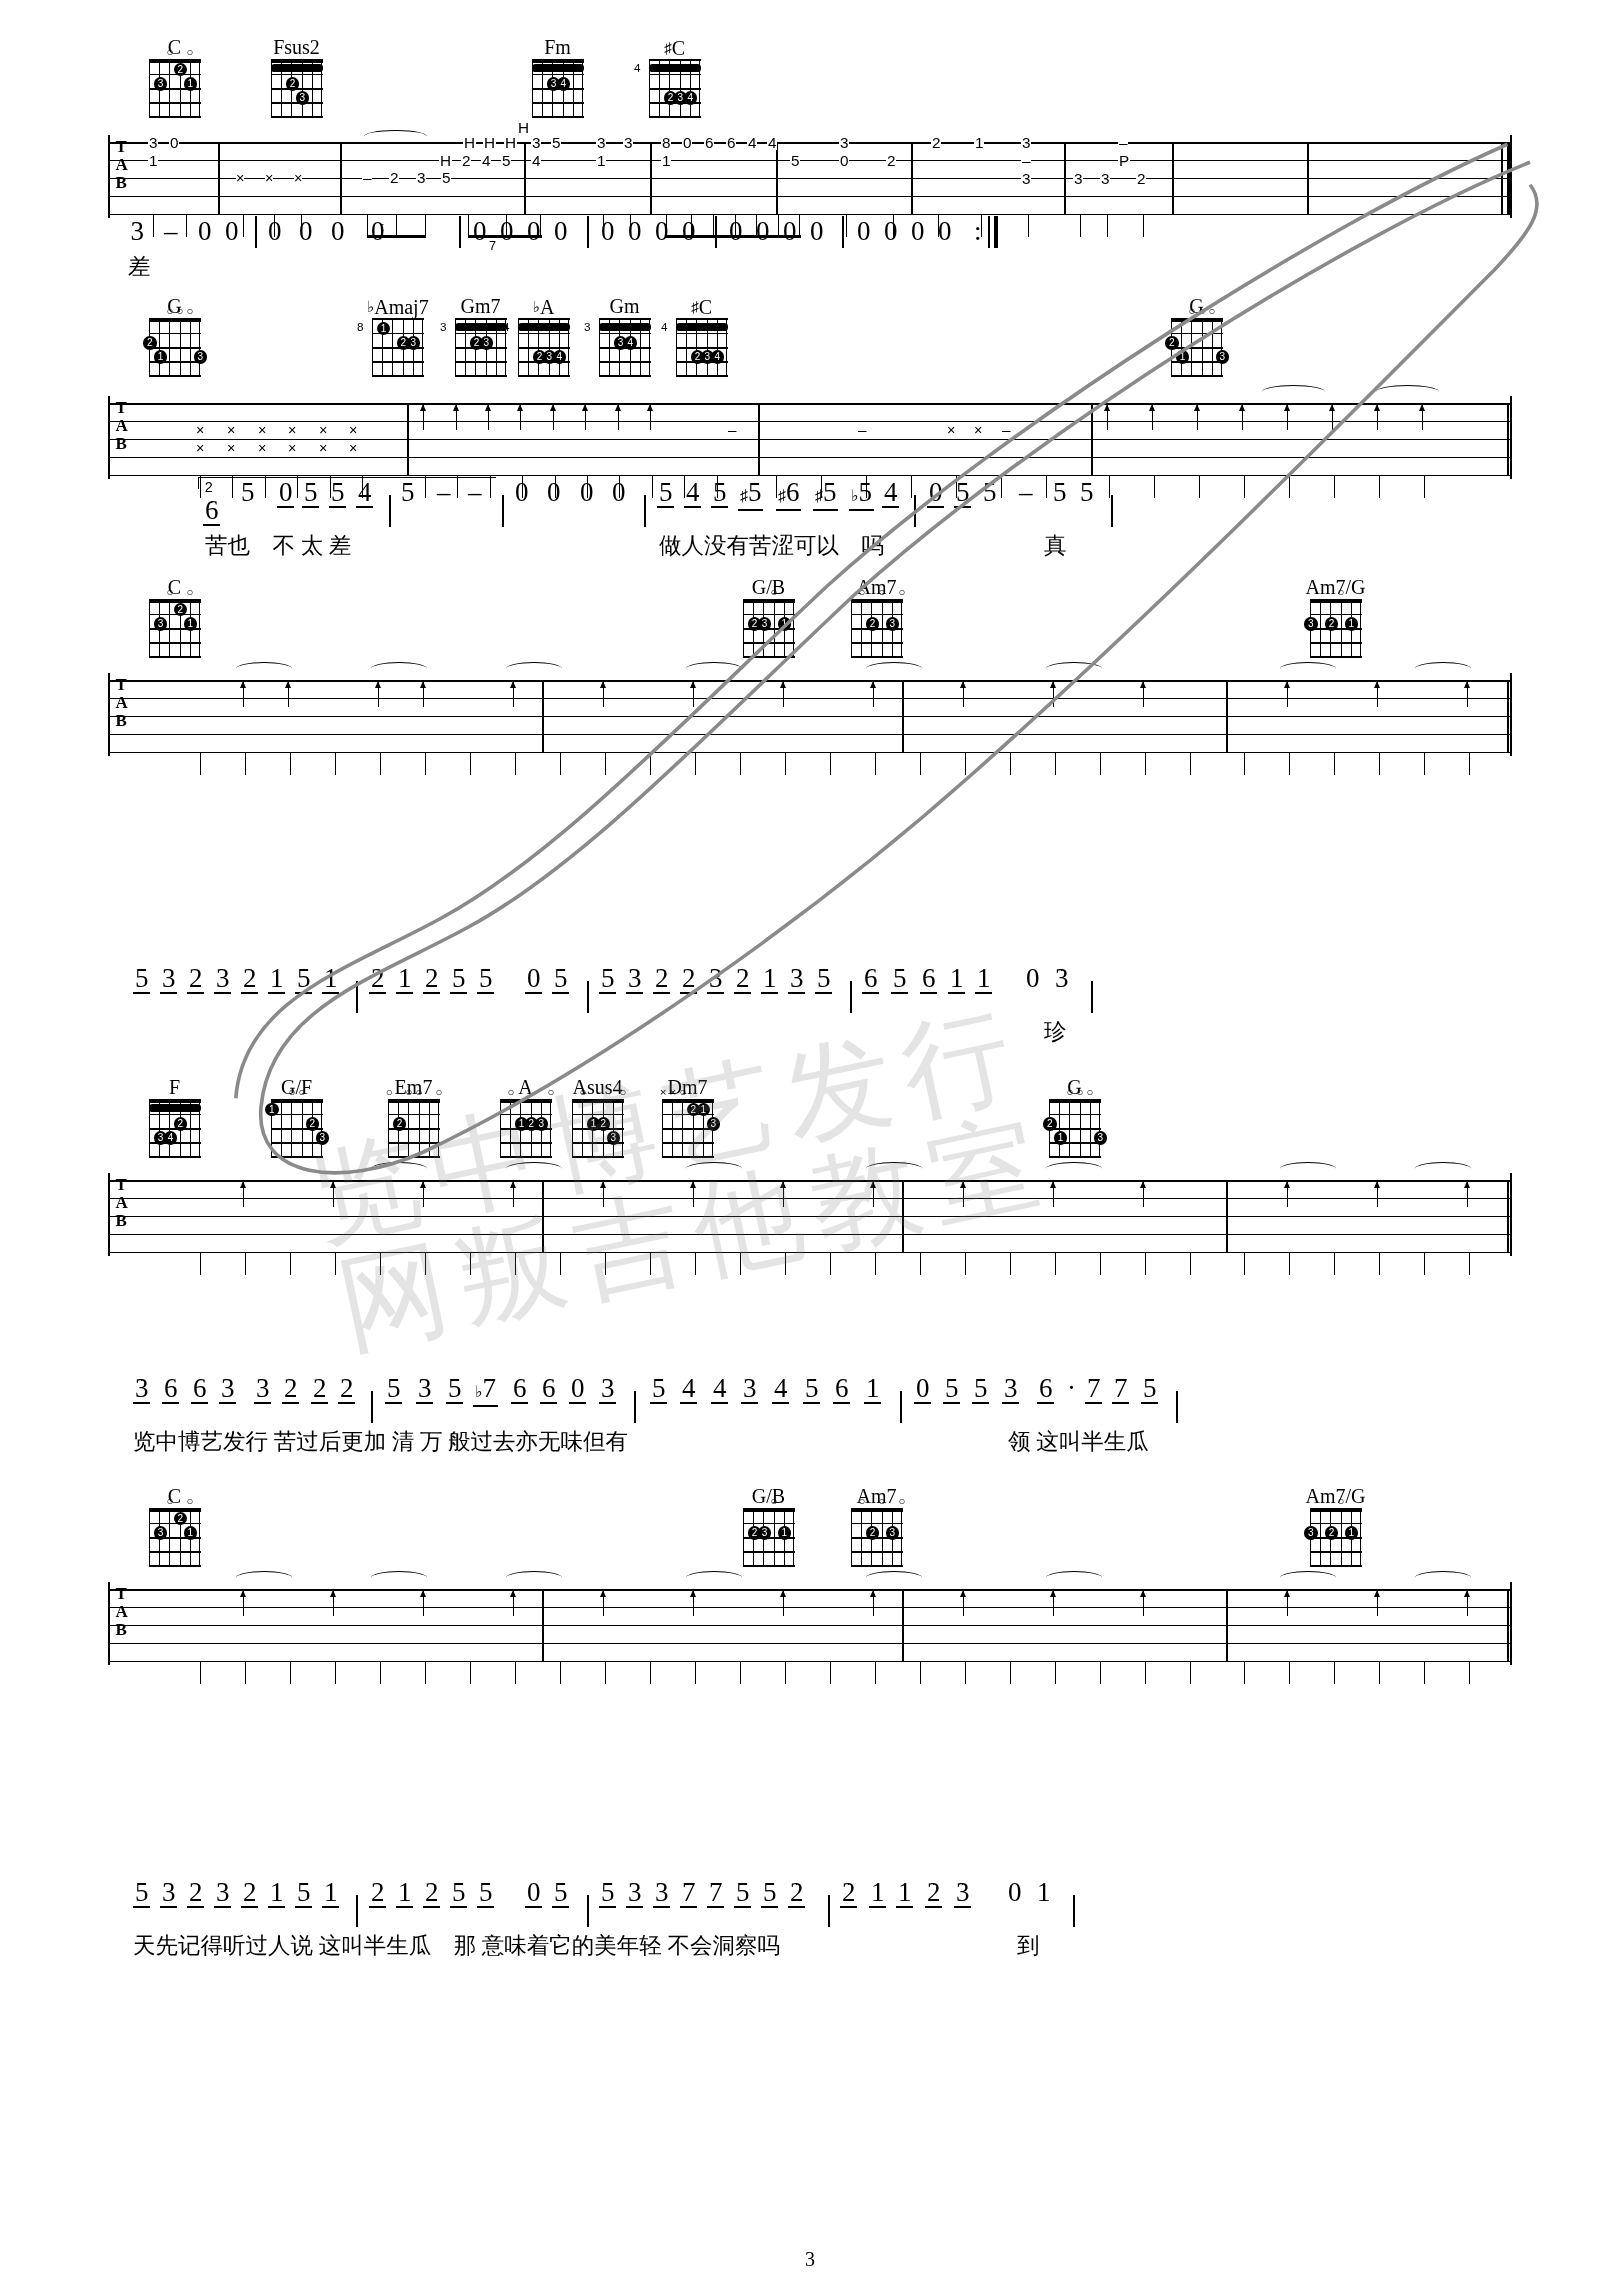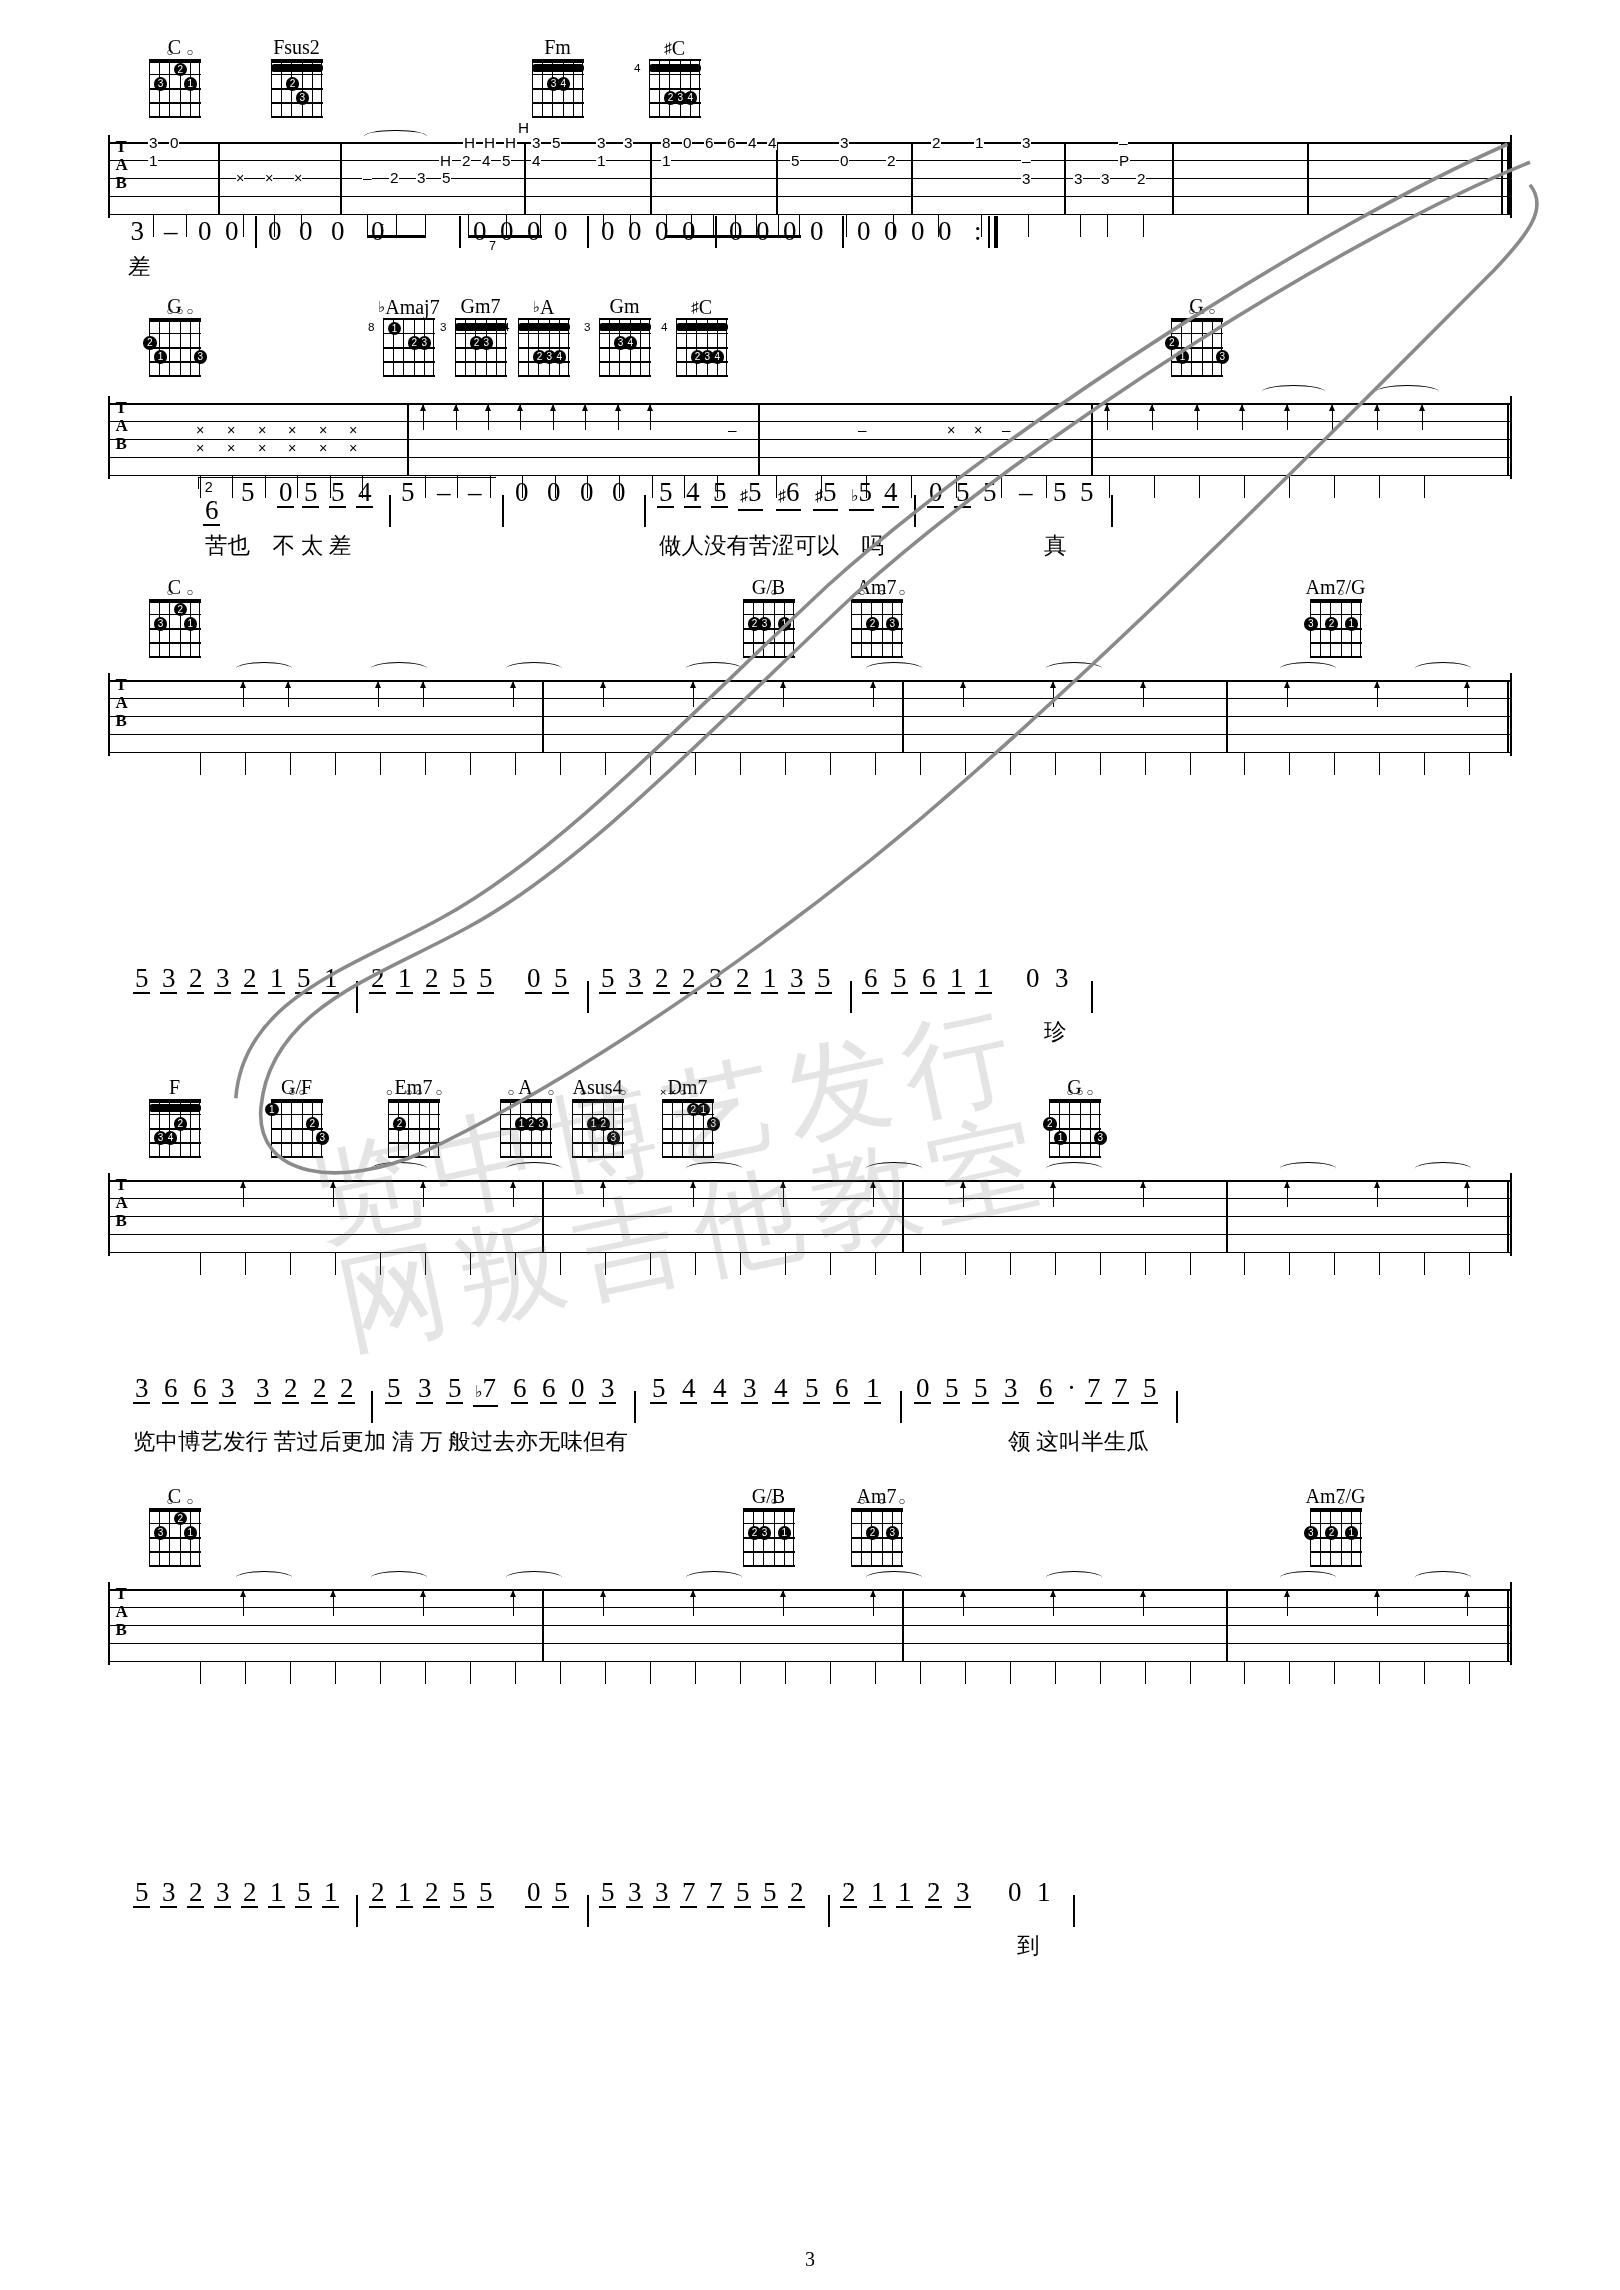--- a/index.html
+++ b/index.html
@@ -303,21 +303,21 @@
             <div class="hline" style="top:43px"></div>
             <div class="hline" style="top:57px"></div>
           <div class="omark" style="left:18px">○</div>
             <div class="omark" style="left:28px">○</div>
             <div class="omark" style="left:38px">○</div>
           <div class="dot" style="left:-5.4px;top:18px">2</div>
             <div class="dot" style="left:5.4px;top:32px">1</div>
             <div class="dot" style="left:45px;top:32px">3</div>
         </div>
       </div>
-      <div class="chordbox" style="left:270px;">
+      <div class="chordbox" style="left:259px;">
         <div class="cname"><span class="acc">♭</span>Amaj7</div>
         <div class="grid">
           <div class="fretno" style="top:1.8px">8</div>
           <div class="nut" style="height:1.8px"></div>
           <div class="vline" style="left:0px"></div>
             <div class="vline" style="left:10px"></div>
             <div class="vline" style="left:20px"></div>
             <div class="vline" style="left:31px"></div>
             <div class="vline" style="left:41px"></div>
             <div class="vline" style="left:50px"></div>
@@ -1217,20 +1217,21 @@
     <div class="nbar" style="left:720px;top:18px;height:32px"></div>
     <div class="nt" style="left:734px;top:20">2<span class="dotu">·</span><span class="under"></span></div>
     <div class="nt" style="left:763px;top:20">1<span class="dotu">·</span><span class="under"></span></div>
     <div class="nt" style="left:790px;top:20">1<span class="dotu">·</span><span class="under"></span></div>
     <div class="nt" style="left:819px;top:20">2<span class="dotu">·</span><span class="under"></span></div>
     <div class="nt" style="left:848px;top:20">3<span class="dotu">·</span><span class="under"></span></div>
     <div class="nt" style="left:900px;top:20">0</div>
     <div class="nt" style="left:929px;top:20">1<span class="dotu">·</span></div>
     <div class="nbar" style="left:965px;top:18px;height:32px"></div>
 
+    <div class="lyr" style="left:25px;top:56px;">天先记得听过人说 这叫半生瓜　那 意味着它的美年轻 不会洞察吗</div>
     <div class="lyr" style="left:909px;top:56px;">到</div>
   </div>
 
   <div class="wm">览中博艺发行</div>
   <div class="wm2">网叛吉他教室</div>
 
   <svg class="scribble" width="1620" height="2291" viewBox="0 0 1800 2545">
     <path d="M1700 180 C1500 260 1150 480 950 660 C800 800 650 960 520 1030 C420 1085 300 1120 290 1230 C283 1310 380 1320 470 1280 C660 1190 900 1020 1080 860 C1300 665 1520 440 1660 300 C1700 258 1720 230 1700 205" fill="none" stroke="#8a8a8a" stroke-width="4"></path>
     <path d="M1675 160 C1470 250 1120 470 920 650 C770 790 620 950 490 1020 C390 1075 270 1110 262 1220" fill="none" stroke="#8a8a8a" stroke-width="4"></path>
   </svg>

